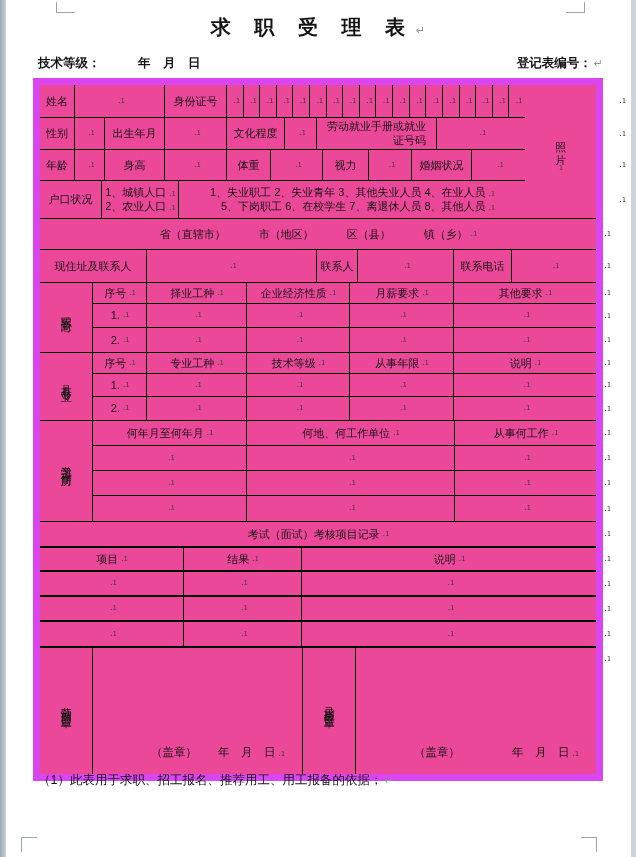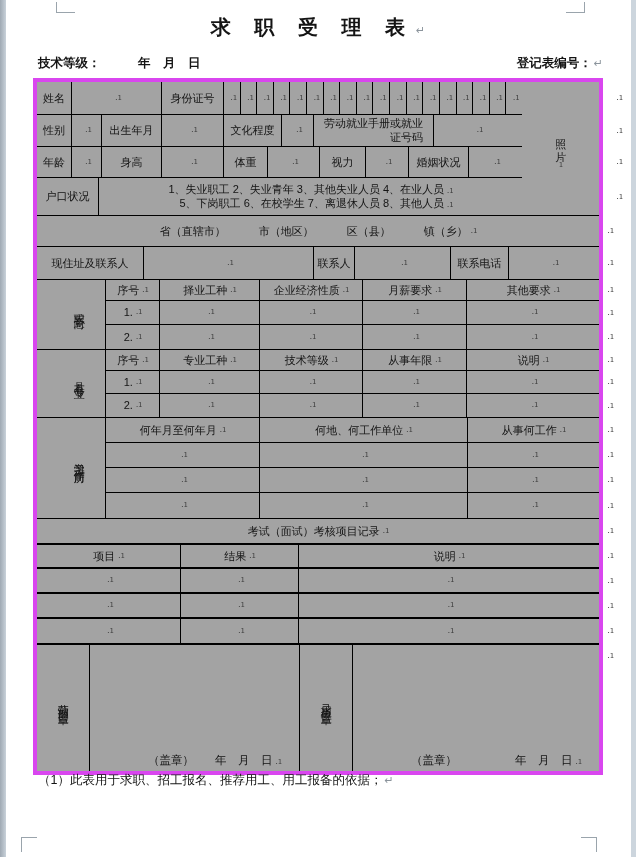--- a/index.html
+++ b/index.html
@@ -18,21 +18,21 @@
   .cm.bl{left:21px;top:837px;width:16px;height:15px;border-left-width:1px;border-top-width:1px;}
   .cm.br{left:581px;top:837px;width:16px;height:15px;border-right-width:1px;border-top-width:1px;}
 
   .doc-title{position:absolute;left:0;top:14px;width:636px;text-align:center;
     font-size:20px;font-weight:bold;letter-spacing:9px;}
   .pil{font-size:11px;color:#8b949c;font-weight:normal;letter-spacing:0;margin-left:2px;}
   .reg-row{position:absolute;left:38px;top:55px;width:565px;display:flex;
     justify-content:space-between;font-size:12.5px;font-weight:bold;}
 
   
-  .ft{position:absolute;left:33px;top:78px;width:570px;border:4px solid #d946ef;background:#a3a3a3;}
+  .ft{position:absolute;left:33px;top:78px;width:570px;border:7px solid #d946ef;background:#ec4899;}
   .r{display:flex;position:relative;border-bottom:1px solid #000;}
   .r.nb{border-bottom:none;}
   .r.bb2{border-bottom-width:2px;}
   .c{border-right:1px solid #000;display:flex;align-items:center;justify-content:center;
      font-size:11px;line-height:1.15;text-align:center;overflow:hidden;position:relative;}
   .c.nr{border-right:none;}
   .c.fx{flex:1 1 auto;}
   .topwrap{display:flex;border-bottom:1px solid #000;}
   .topleft{width:485px;display:flex;flex-direction:column;}
   .photo{flex:1 1 auto;border-right:none;}
@@ -47,26 +47,26 @@
   .w154{flex:0 0 154px}.w170{flex:0 0 170px}.w208{flex:0 0 208px}.w210{flex:0 0 210px}
   .idc{flex:1 1 0;}
   .ml2{line-height:1.25;text-align:right;}
   .pm{font-size:7px;color:#3c3c3c;line-height:1;letter-spacing:-1px;margin-left:2px;
       font-family:"DejaVu Sans Mono",monospace;}
   .rend{position:absolute;right:-14px;top:50%;transform:translateY(-50%);}
   .far .rend{right:-100px;}
   .rtop .rend{top:8px;transform:none;}
   .vt{writing-mode:vertical-rl;text-orientation:upright;letter-spacing:2px;}
   .photo .vt{letter-spacing:12px;}
-  .sect{display:flex;position:relative;border-bottom:1px solid #000;padding-left:16px;}
+  .sect{display:flex;position:relative;border-bottom:1px solid #000;}
   .sect .rows{flex:1 1 auto;display:flex;flex-direction:column;}
   .sect .rows .r:last-child{border-bottom:none;}
   .seal-area{flex-direction:column;justify-content:flex-end;align-items:stretch;padding:0;}
   .seal-foot{display:flex;justify-content:space-between;align-items:flex-end;
-     padding:0 18px 4px 58px;font-size:11.5px;}
+     padding:0 18px 15px 58px;font-size:11.5px;}
   .notes{position:absolute;left:38px;top:771px;font-size:12.5px;line-height:18.5px;}
 </style>
 </head>
 <body>
 
 <div class="edgeL"></div>
 <div class="edgeR"></div>
 <div class="cm tl"></div>
 <div class="cm tr"></div>
 <div class="cm bl"></div>
@@ -209,20 +209,26 @@
           </div>
         <div class="c fx nr mk">
             <span class="pm">.1</span>
           </div>
       <span class="pm rend">.1</span>
         </div>
       <div class="r h37 re far nb">
         <div class="c w62">
             <span>户口状况</span>
           </div>
+        <div class="c w77 ml2">
+          <div>
+              <div class="mk">1、城镇人口<span class="pm">.1</span></div>
+              <div class="mk">2、农业人口<span class="pm">.1</span></div>
+            </div>
+        </div>
         <div class="c fx nr ml2">
           <div>
               <div class="mk">1、失业职工  2、失业青年  3、其他失业人员  4、在业人员<span class="pm">.1</span></div>
               <div class="mk">5、下岗职工  6、在校学生  7、离退休人员  8、其他人员<span class="pm">.1</span></div>
             </div>
         </div>
       <span class="pm rend">.1</span>
         </div>
     </div>
     <div class="c photo">

